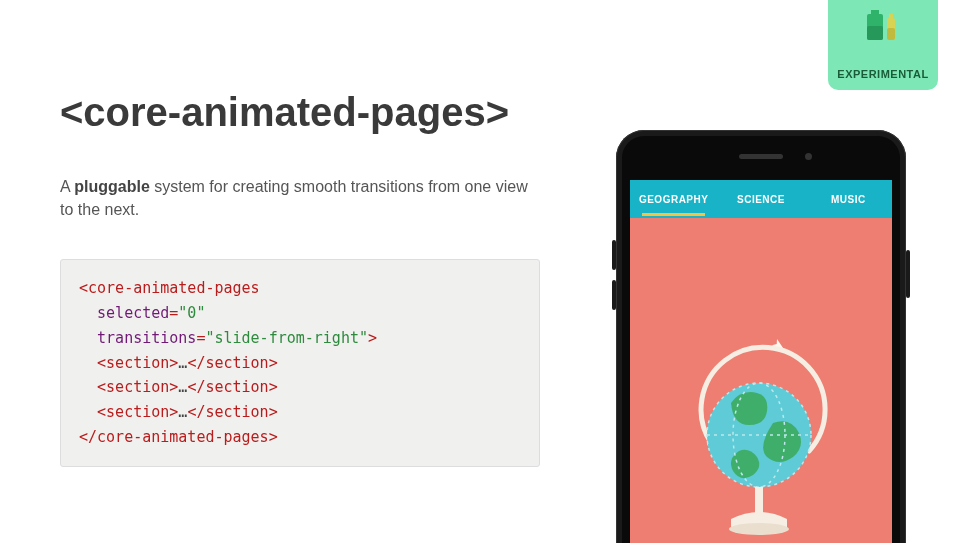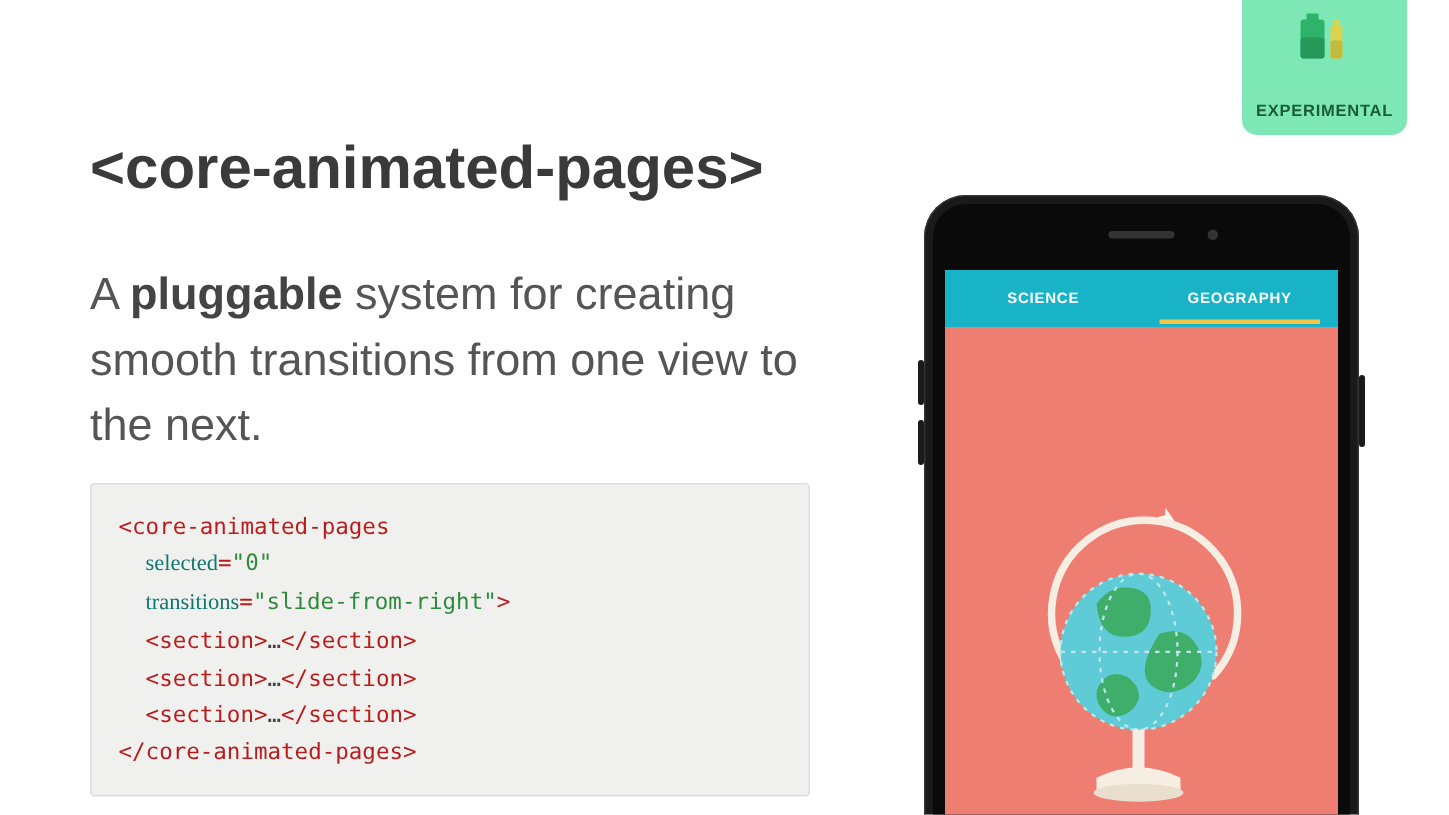--- a/index.html
+++ b/index.html
@@ -39,40 +39,40 @@
     top: 90px;
     width: 480px;
   }
   .title {
     font-size: 40px;
     font-weight: 700;
     color: #3a3a3a;
     margin-bottom: 40px;
   }
   .subtitle {
-    font-size: 30px;
+    font-size: 16px;
     line-height: 1.45;
     color: #555;
     font-weight: 300;
-    margin-bottom: 16px;
+    margin-bottom: 38px;
   }
   .subtitle .bold { font-weight: 700; color: #444; }
   .code-block {
     background: #f0f0ee;
     border: 1px solid #ddd;
     border-radius: 3px;
     padding: 16px 18px;
     font-family: "Menlo", "Consolas", monospace;
     font-size: 15px;
     line-height: 1.65;
     white-space: pre;
     color: #444;
   }
   .tok-tag { color: #b91c1c; }
-  .tok-attr { color: #0f766e; font-family: Liberation Serif, serif; }
+  .tok-attr { color: #701a75; }
   .tok-str { color: #2e8b3d; }
   .phone {
     position: absolute;
     right: 60px;
     top: 130px;
     width: 290px;
     height: 580px;
     background: #1a1a1a;
     border-radius: 28px;
     padding: 6px;
@@ -177,22 +177,23 @@
 
 <div class="phone">
   <div class="phone-side-btn side-right"></div>
   <div class="phone-side-btn side-left1"></div>
   <div class="phone-side-btn side-left2"></div>
   <div class="phone-inner">
     <div class="phone-speaker"></div>
     <div class="phone-camera"></div>
     <div class="screen">
       <div class="tabbar">
+        <div class="tab active">GEOGRAPHY</div>
         <div class="tab">SCIENCE</div>
-        <div class="tab active">GEOGRAPHY</div>
+        <div class="tab">MUSIC</div>
       </div>
       <div class="globe-wrap">
         <svg width="160" height="210" viewBox="0 0 160 210">
 
           <g transform="translate(96,6) rotate(40)">
             <path d="M0 0 L14 4 L0 8 L3 4 Z" fill="#fdf6ec"></path>
           </g>
 
           <path d="M 30 110 A 62 62 0 1 1 128 118" stroke="#f6eee2" stroke-width="5" fill="none" stroke-linecap="round"></path>
           <circle cx="30" cy="110" r="4" fill="#f6eee2"></circle>

